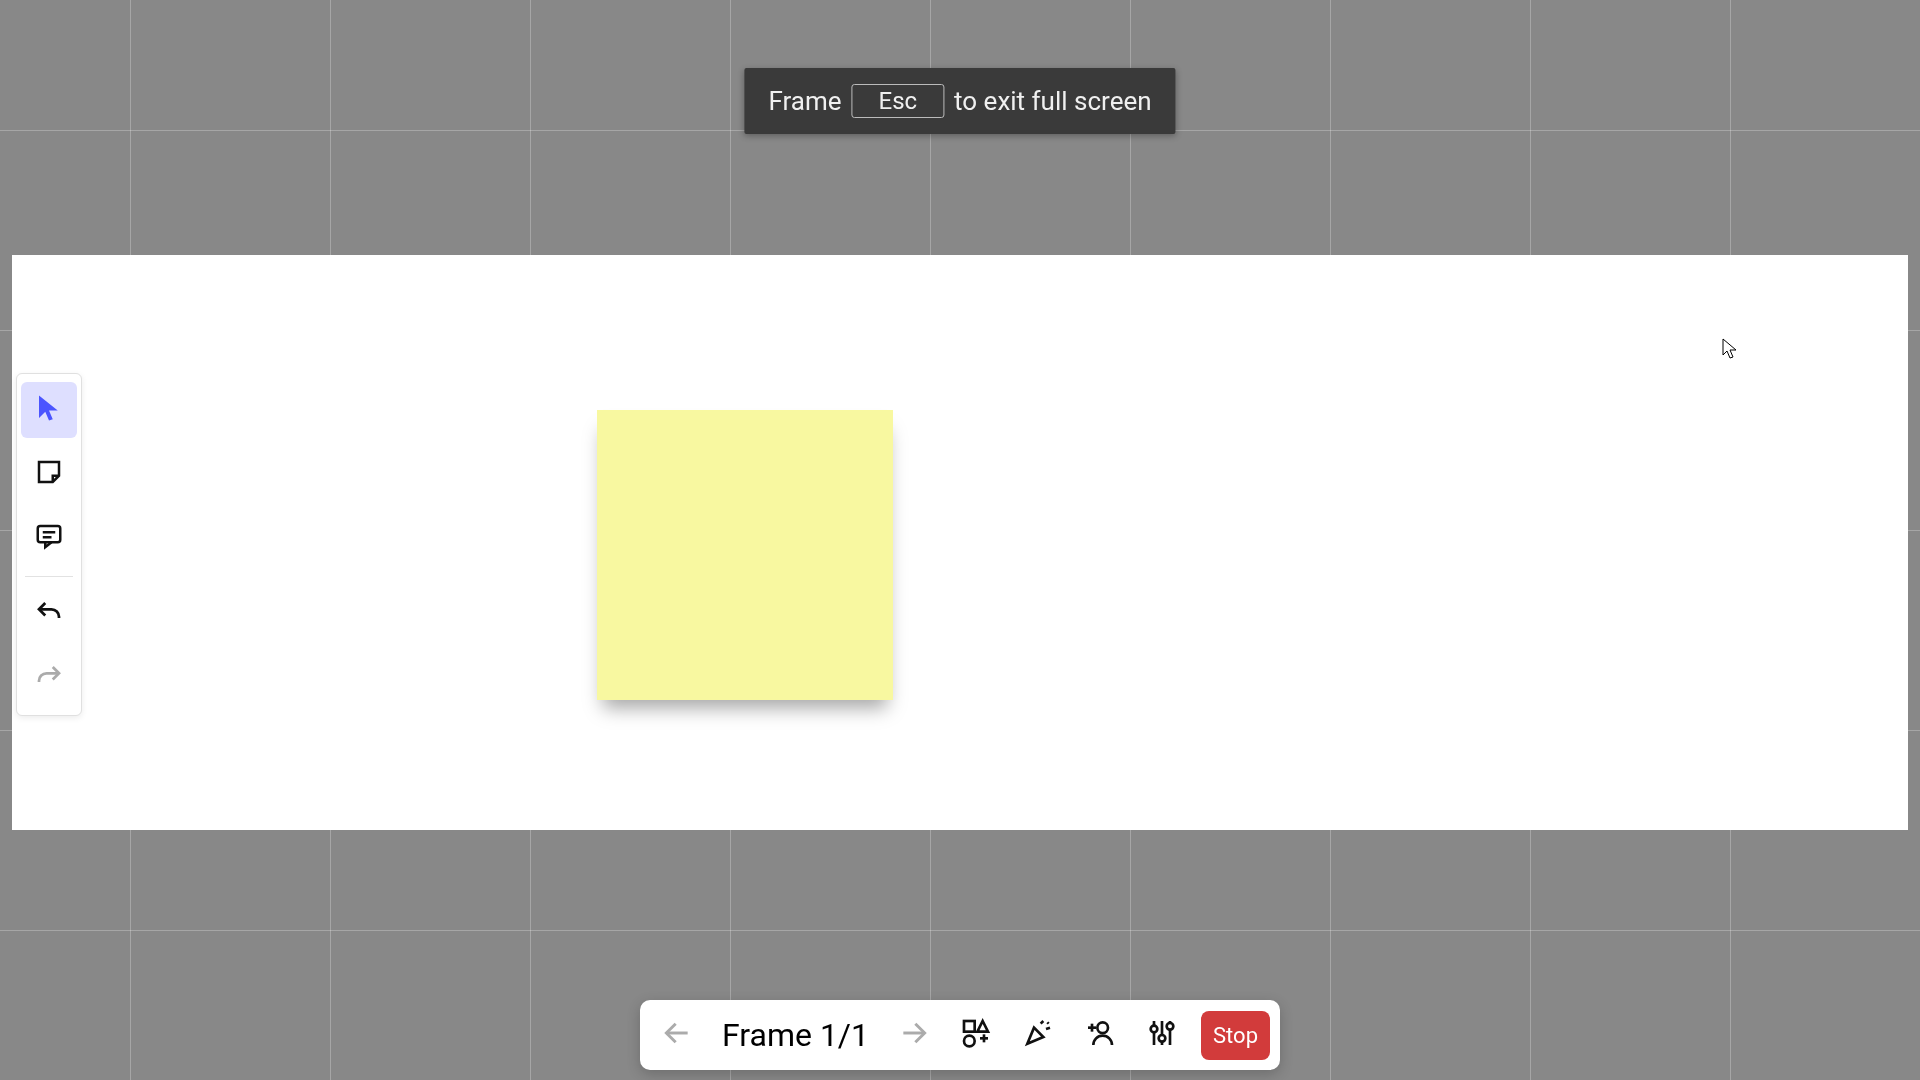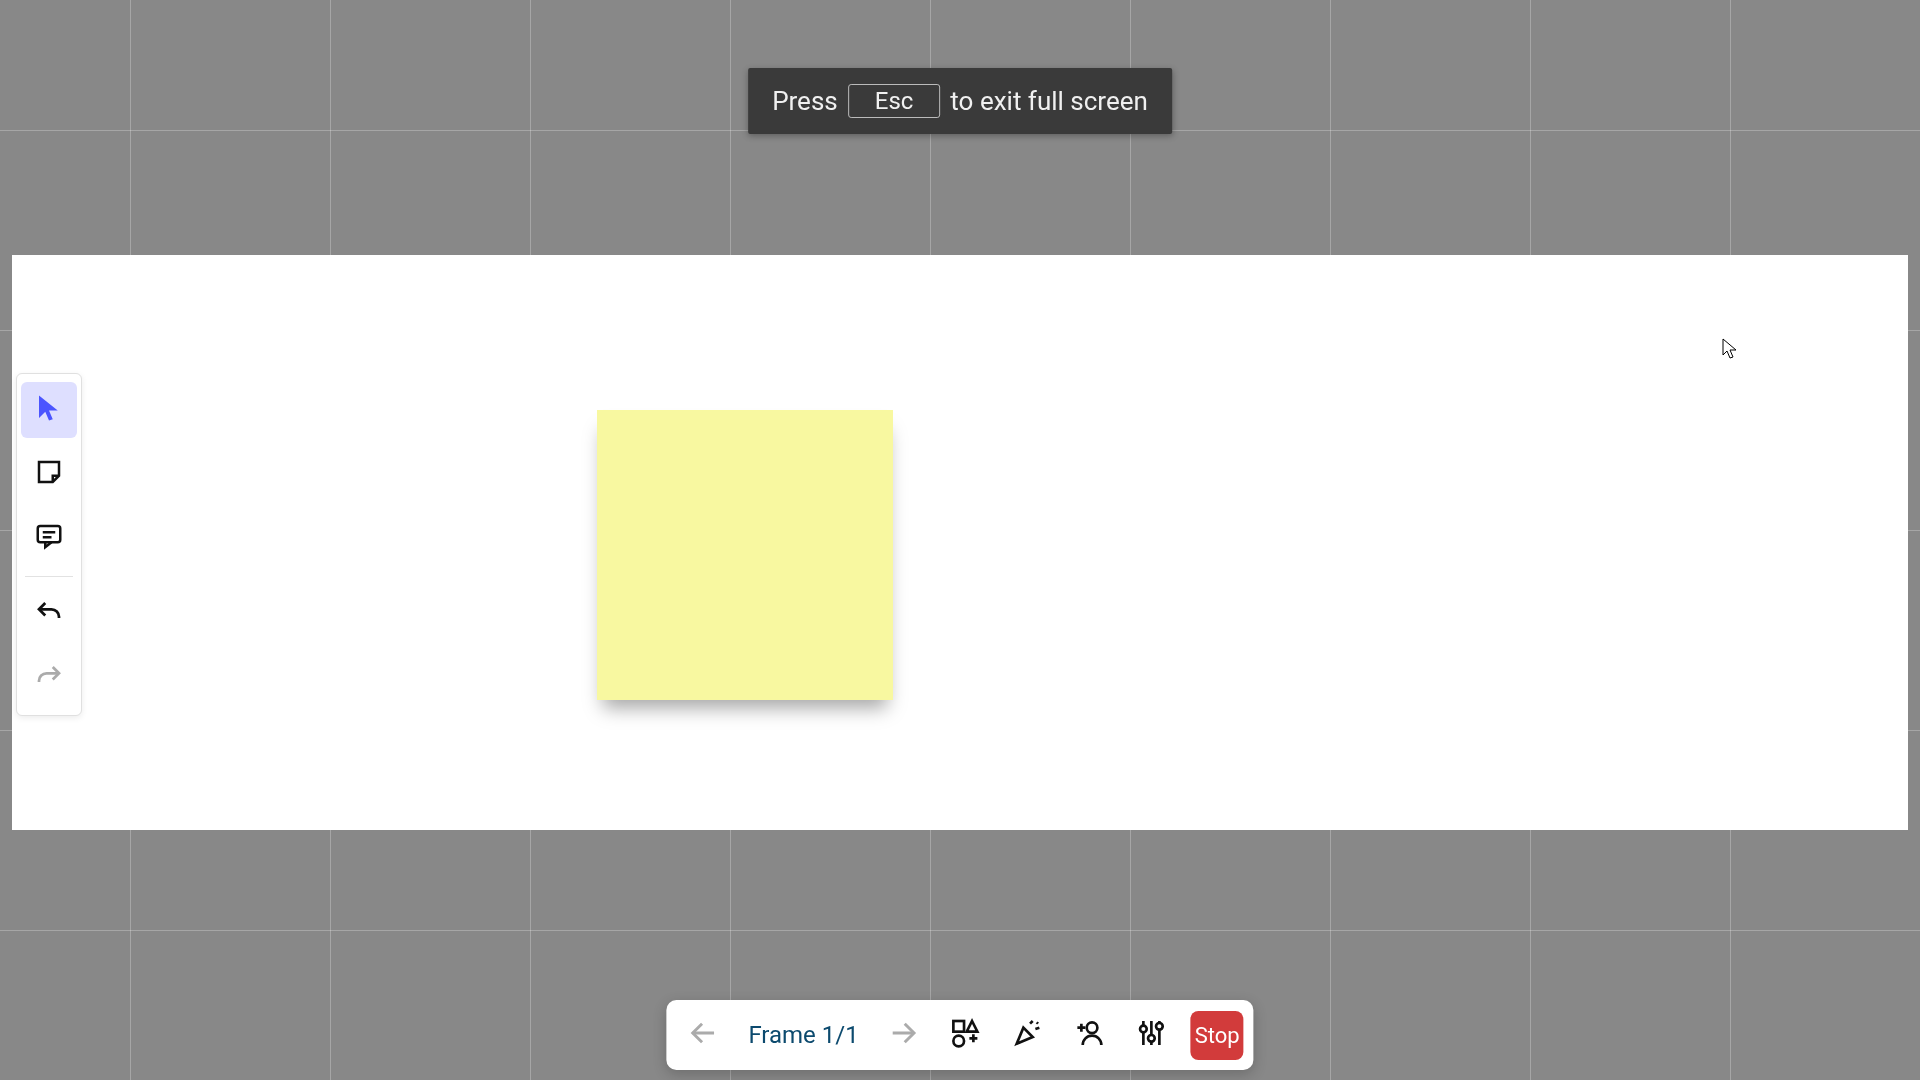--- a/index.html
+++ b/index.html
@@ -123,30 +123,30 @@
     height: 54px;
     border-radius: 8px;
     display: flex;
     align-items: center;
     justify-content: center;
     cursor: pointer;
   }
   .bb-btn svg { width: 32px; height: 32px; }
   .bb-btn.disabled svg { opacity: 0.35; }
   .frame-label {
-    font-size: 24px;
-    color: #0c4a6e;
+    font-size: 32px;
+    color: #000000;
     padding: 0 10px;
     user-select: none;
   }
   .stop-btn {
     background: #d23b3b;
     color: #ffffff;
     font-size: 22px;
-    padding: 12px 4px;
+    padding: 12px 12px;
     border-radius: 8px;
     cursor: pointer;
     margin-left: 4px;
   }
 
   
   .cursor {
     position: absolute;
     left: 1722px;
     top: 338px;
@@ -155,21 +155,21 @@
     pointer-events: none;
   }
   .cursor svg { width: 16px; height: 22px; }
 </style>
 </head>
 <body>
 
 <div class="bg-grid"></div>
 
 <div class="esc-toast">
-  <span>Press</span>
+  <span>Frame</span>
   <span class="esc-key">Esc</span>
   <span>to exit full screen</span>
 </div>
 
 <div class="canvas-area">
 
   <div class="side-toolbar">
     <div class="side-tool active">
       <span>
         <svg viewBox="0 0 24 24" fill="#4b55ff">

